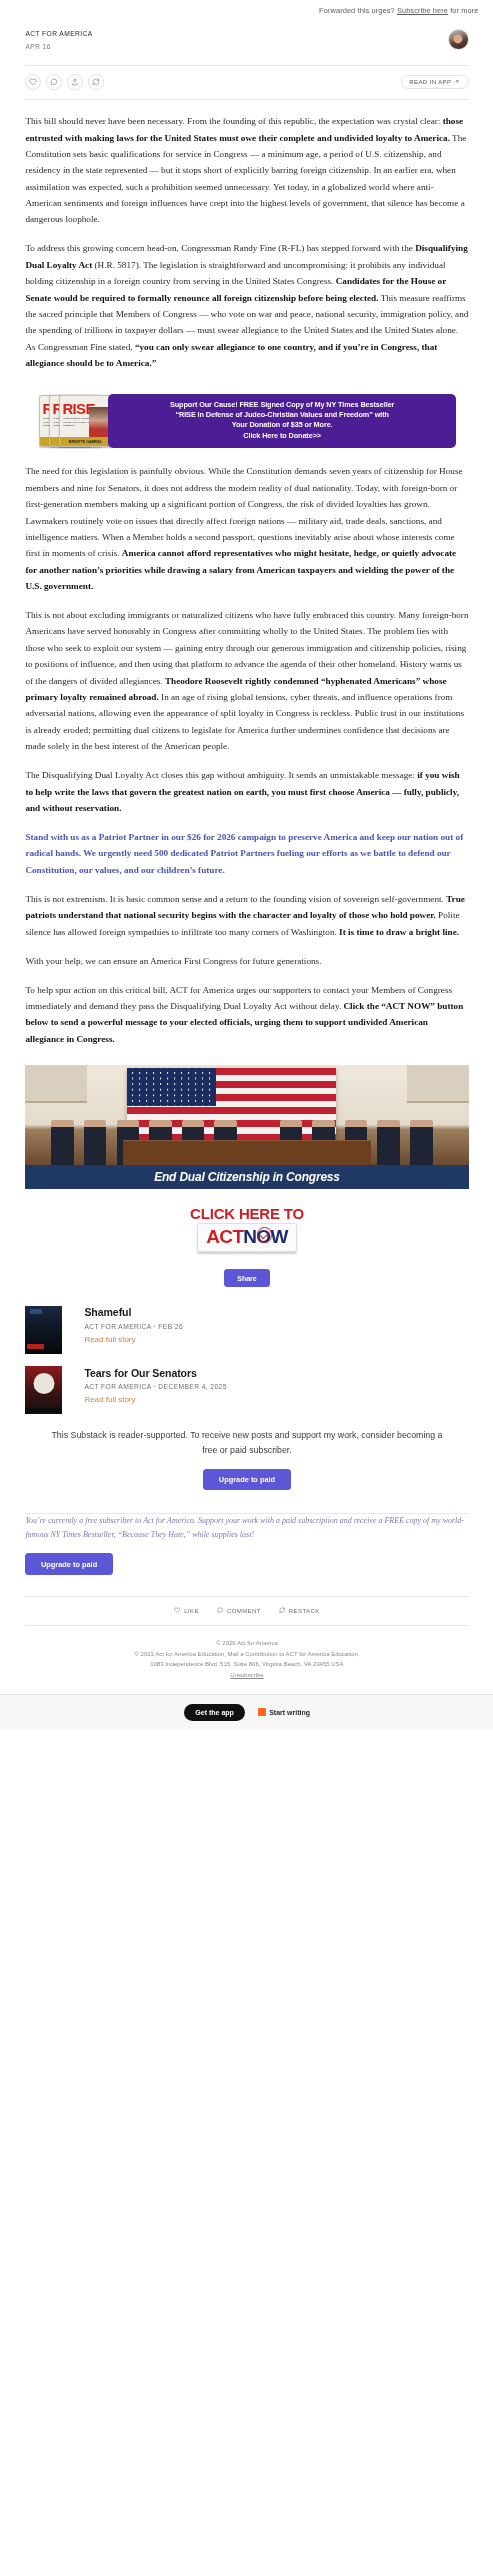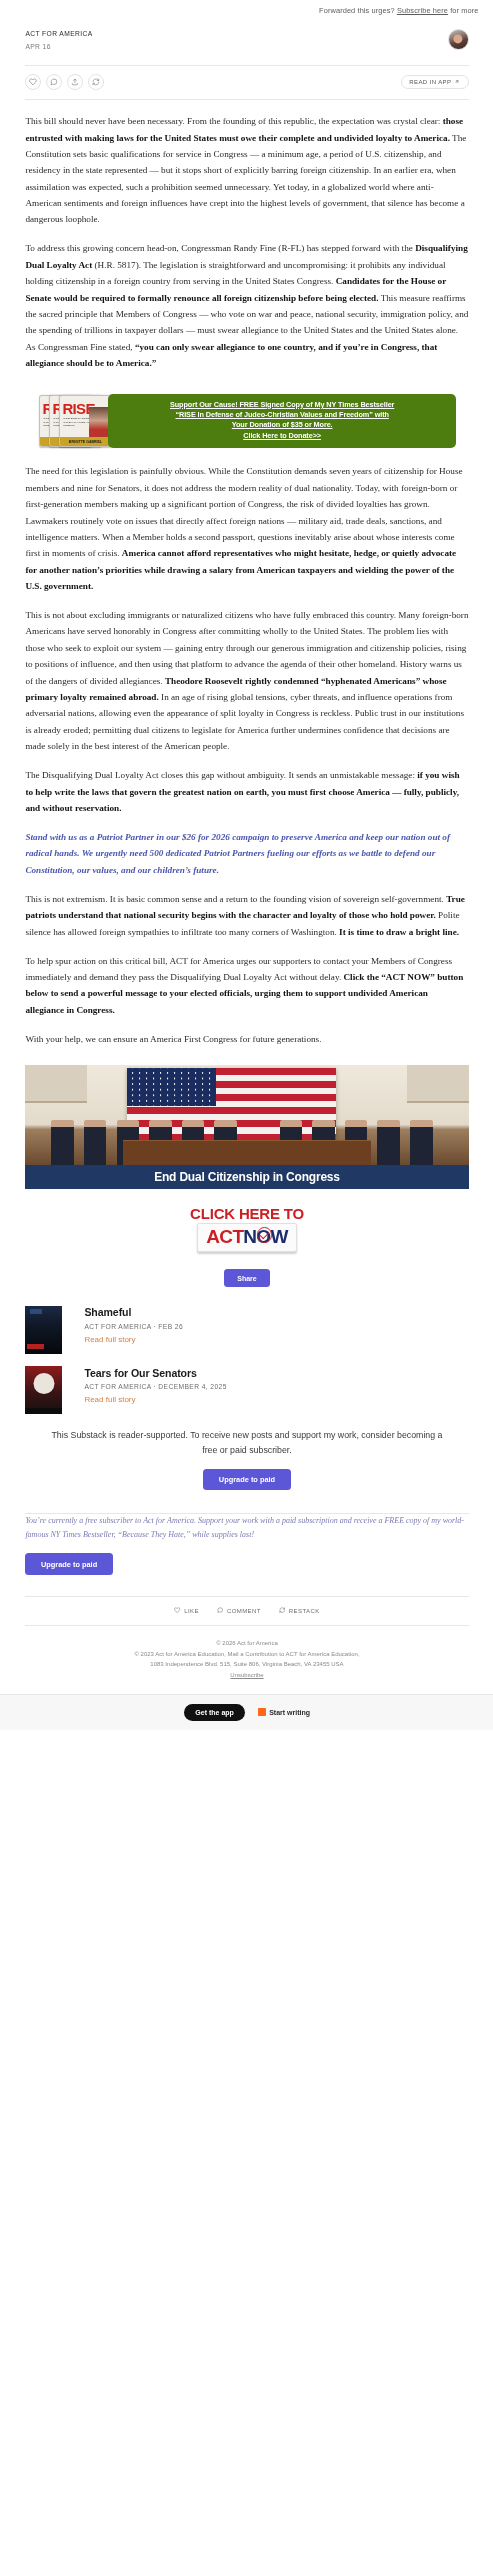--- a/index.html
+++ b/index.html
@@ -79,21 +79,21 @@
   .body { padding:0 25.4px; }
   p.para {
     font-family:"Liberation Serif", serif;
     font-size:9.2px;
     line-height:1.78;
     color:#2b2b2b;
     margin:12.7px 0 0 0;
     text-align:left;
   }
   p.para b, p.para strong { font-weight:bold; color:#131313; }
-  p.para.blue { color:#4b55b0; font-weight:bold;font-style:italic; }
+  p.para.blue { color:#4b55b0; font-weight:bold; }
 
   
   .donate-banner {
     margin:18.3px 0 0 0;
     position:relative;
     height:61px;
   }
   .books {
     position:absolute;left:14px;top:1.4px;width:85px;height:58px;
   }
@@ -106,36 +106,37 @@
   .book .bk-title{position:absolute;left:2.1px;top:3.5px;font-size:15px;font-weight:bold;color:#d0241f;letter-spacing:-0.7px;font-family:"Liberation Sans",sans-serif;}
   .book .bk-sub{position:absolute;left:2.8px;top:21px;font-size:2.3px;color:#333;line-height:1.5;width:28px;}
   .book .bk-band{position:absolute;left:0;bottom:0;width:100%;height:9.2px;background:#c9a227;}
   .book .bk-name{position:absolute;left:0;bottom:2.1px;width:100%;text-align:center;font-size:3.5px;font-weight:bold;color:#1a1a1a;}
   .book.b1{left:0;}
   .book.b2{left:10px;}
   .book.b3{left:20px;}
   .book .bk-face{position:absolute;right:0;bottom:9.2px;width:21px;height:30px;background:linear-gradient(180deg,#6a4a3a 0%,#caa08a 45%,#b8342c 75%,#b8342c 100%);}
   .donate-box {
     position:absolute;left:83px;right:12.7px;top:4.2px;
-    background:#4d7c0f;border-radius:5px;
+    background:#4c1d95;border-radius:5px;
     padding:5.6px 7px 6.3px 7px;
-    color:#fff;text-align:center;text-decoration:underline;
+    color:#fff;text-align:center;
   }
   .donate-box .l1,.donate-box .l2,.donate-box .l3,.donate-box .l4 {
     font-size:7.3px;font-weight:bold;line-height:1.42;letter-spacing:-0.1px;
   }
   .donate-box .l4 { margin-top:0.7px; }
 
   
   .hero {
     margin:18.3px 25.4px 0 25.4px;
     position:relative;
     height:124px;
     overflow:hidden;
     background:#f0abfc;
+    font-style:italic;
   }
   .hero .chamber{position:absolute;inset:0;background:linear-gradient(180deg,#efe9dc 0%,#e3dacb 48%,#9d7f5f 52%,#6e4f33 78%,#2c2420 100%);}
   .hero .balcony-l{position:absolute;left:0;top:0;width:14%;height:30%;background:#d8cfbe;border-bottom:2.1px solid #b8a98e;}
   .hero .balcony-r{position:absolute;right:0;top:0;width:14%;height:30%;background:#d8cfbe;border-bottom:2.1px solid #b8a98e;}
   .hero .flag{position:absolute;left:23%;top:2%;width:47%;height:58%;background:
      repeating-linear-gradient(180deg,#c0202f 0 9.1%,#f4f2ef 9.1% 18.2%);
      box-shadow:0 1.4px 4.2px rgba(0,0,0,.3);}
   .hero .canton{position:absolute;left:23%;top:2%;width:20%;height:31%;background:#1b2d5e;}
   .hero .stars{position:absolute;left:23%;top:2%;width:20%;height:31%;
      background-image:radial-gradient(circle, #fff 0.6px, transparent 0.7px);
@@ -357,23 +358,23 @@
     <p class="para"><span>The need for this legislation is painfully obvious. While the Constitution demands seven years of citizenship for House members and nine for Senators, it does not address the modern reality of dual nationality. Today, with foreign-born or first-generation members making up a significant portion of Congress, the risk of divided loyalties has grown. Lawmakers routinely vote on issues that directly affect foreign nations — military aid, trade deals, sanctions, and intelligence matters. When a Member holds a second passport, questions inevitably arise about whose interests come first in moments of crisis. </span><b>America cannot afford representatives who might hesitate, hedge, or quietly advocate for another nation’s priorities while drawing a salary from American taxpayers and wielding the power of the U.S. government.</b></p>
 
     <p class="para"><span>This is not about excluding immigrants or naturalized citizens who have fully embraced this country. Many foreign-born Americans have served honorably in Congress after committing wholly to the United States. The problem lies with those who seek to exploit our system — gaining entry through our generous immigration and citizenship policies, rising to positions of influence, and then using that platform to advance the agenda of their other homeland. History warns us of the dangers of divided allegiances. </span><b>Theodore Roosevelt rightly condemned “hyphenated Americans” whose primary loyalty remained abroad.</b><span> In an age of rising global tensions, cyber threats, and influence operations from adversarial nations, allowing even the appearance of split loyalty in Congress is reckless. Public trust in our institutions is already eroded; permitting dual citizens to legislate for America further undermines confidence that decisions are made solely in the best interest of the American people.</span></p>
 
     <p class="para"><span>The Disqualifying Dual Loyalty Act closes this gap without ambiguity. It sends an unmistakable message: </span><b>if you wish to help write the laws that govern the greatest nation on earth, you must first choose America — fully, publicly, and without reservation.</b></p>
 
     <p class="para blue">Stand with us as a Patriot Partner in our $26 for 2026 campaign to preserve America and keep our nation out of radical hands. We urgently need 500 dedicated Patriot Partners fueling our efforts as we battle to defend our Constitution, our values, and our children’s future.</p>
 
     <p class="para"><span>This is not extremism. It is basic common sense and a return to the founding vision of sovereign self-government. </span><b>True patriots understand that national security begins with the character and loyalty of those who hold power.</b><span> Polite silence has allowed foreign sympathies to infiltrate too many corners of Washington. </span><b>It is time to draw a bright line.</b></p>
 
+    <p class="para">With your help, we can ensure an America First Congress for future generations.</p>
+
     <p class="para"><span>To help spur action on this critical bill, ACT for America urges our supporters to contact your Members of Congress immediately and demand they pass the Disqualifying Dual Loyalty Act without delay. </span><b>Click the “ACT NOW” button below to send a powerful message to your elected officials, urging them to support undivided American allegiance in Congress.</b></p>
-
-    <p class="para">With your help, we can ensure an America First Congress for future generations.</p>
   </div>
 
   <div class="hero">
     <div class="chamber"></div>
     <div class="balcony-l"></div>
     <div class="balcony-r"></div>
     <div class="flag"></div>
     <div class="canton"></div>
     <div class="stars"></div>
     <div class="figs">

